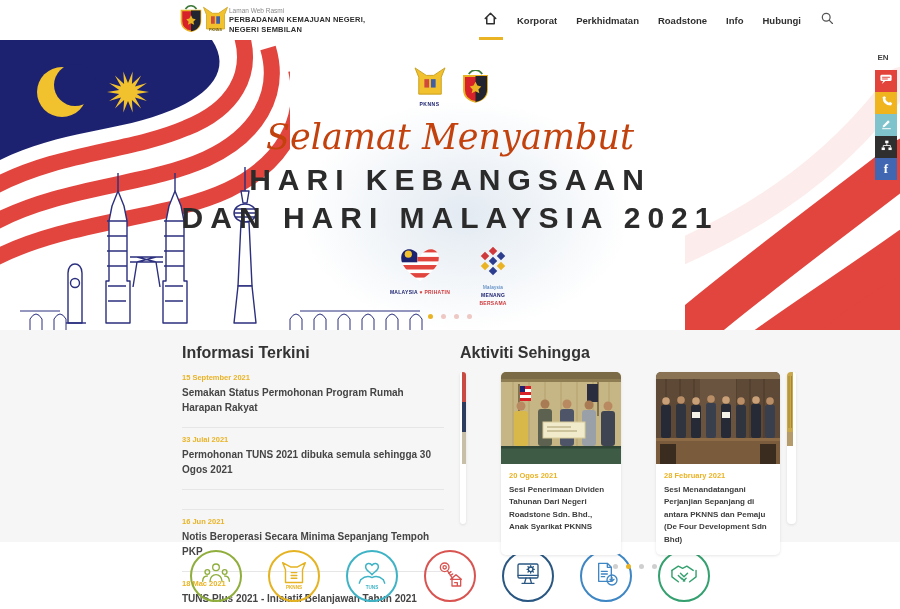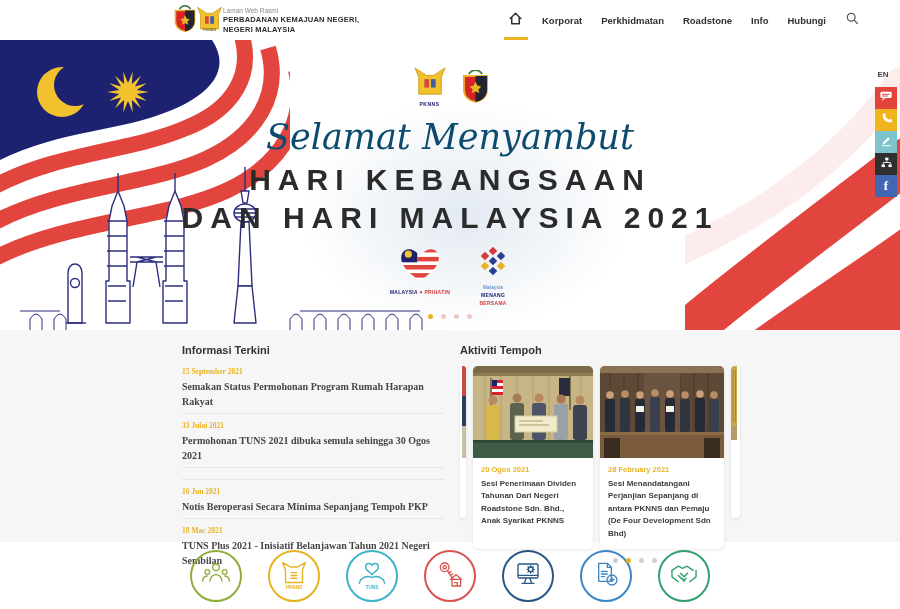--- a/index.html
+++ b/index.html
@@ -1,70 +1,70 @@
 <!DOCTYPE html>
 <html><head>
 <meta charset="utf-8">
 <style>
   * { box-sizing: border-box; margin: 0; padding: 0; }
   html,body { width:900px; height:609px; }
   body { font-family:"Liberation Sans", sans-serif; background:#fff; overflow:hidden; position:relative; }
 
   
   .site-header { position:relative; height:40px; background:#fff; }
-  .brand { position:absolute; left:174px; top:5px; display:flex; align-items:center; gap:0; }
+  .brand { position:absolute; left:180px; top:5px; display:flex; align-items:center; gap:0; }
   .brand-text { line-height:1.25; }
   .brand-tagline { font-size:6.5px; color:#8a8a8a; }
   .brand-org { font-size:7.5px; font-weight:bold; color:#2d2d2d; letter-spacing:.2px; }
-  .main-nav { position:absolute; left:508px; top:0; height:40px; display:flex; align-items:center; gap:19px; }
+  .main-nav { position:absolute; left:483px; top:0; height:40px; display:flex; align-items:center; gap:19px; }
   .nav-item { font-size:9.5px; font-weight:bold; color:#2f2f2f; cursor:pointer; }
   .nav-home { position:relative; height:40px; display:flex; align-items:center; }
   .nav-home .active-bar { position:absolute; left:-4px; bottom:0; width:24px; height:3px; background:#E9B324; }
 
   
   .hero { position:relative; height:290px; background:#fff; overflow:hidden; }
   .flag-art { position:absolute; left:0; top:0; }
   .skyline-art { position:absolute; left:0; bottom:-3px; }
   .red-art { position:absolute; right:0; top:0; }
   .watermark { position:absolute; left:300px; top:60px; width:330px; height:230px; border-radius:50%;
     background:radial-gradient(closest-side, rgba(160,185,210,.30), rgba(255,255,255,0)); }
   .hero-center { position:absolute; left:50%; top:0; transform:translateX(-50%); width:600px; text-align:center; }
   .mini-logos { margin-top:26px; display:flex; justify-content:center; align-items:flex-end; gap:16px; }
   .pknns-mini-label { font-size:5px; font-weight:bold; color:#1C2270; letter-spacing:.5px; margin-top:1px; }
-  .hero-script { margin-top:10px; font-family:"DejaVu Serif", serif; font-style:italic; font-size:35px; color:#0c4a6e; }
+  .hero-script { margin-top:10px; font-family:"DejaVu Serif", serif; font-style:italic; font-size:35px; color:#c2410c; }
   .hero-title { font-size:30px; font-weight:800; letter-spacing:7px; color:#2b2b2b; margin-top:6px; white-space:nowrap; }
   .hero-title.second { margin-top:4px; }
   .hero-logos2 { margin-top:12px; display:flex; justify-content:center; align-items:flex-start; gap:26px; }
   .logo-caption { font-size:5px; font-weight:bold; letter-spacing:.3px; margin-top:2px; }
   .cap-navy { color:#1C2270; } .cap-red { color:#D0393B; } .cap-blue { color:#2C6BB3; font-weight:normal; font-size:4.5px; }
   .hero-dots { margin-top:8px; display:flex; justify-content:center; gap:8px; }
   .dot { width:5px; height:5px; border-radius:50%; background:#eec8c3; cursor:pointer; }
   .dot.gold { background:#E9B324; }
 
   
-  .quickbar { position:absolute; right:3px; top:30px; z-index:30; text-align:center; }
+  .quickbar { position:absolute; right:3px; top:13px; z-index:30; text-align:center; }
   .lang-toggle { font-size:8px; font-weight:bold; color:#444; margin-bottom:8px; margin-right:6px; cursor:pointer; }
   .qb-btn { width:22px; height:22px; display:flex; align-items:center; justify-content:center; cursor:pointer; }
   .qb-red { background:#E2443B; } .qb-yellow { background:#F0B41F; } .qb-teal { background:#7FC3CC; }
   .qb-black { background:#2F2F2F; } .qb-blue { background:#4267B2; }
   .fb-glyph { color:#fff; font-weight:bold; font-size:13px; font-family:"Liberation Serif", serif; }
 
   
   .lower { height:212px; background:#F6F6F7; display:flex; padding:14px 0 0 182px; }
-  .section-heading { font-size:11px; font-weight:bold; color:#333; }
+  .section-heading { font-size:16px; font-weight:bold; color:#333; }
   .informasi { width:262px; margin-right:16px; }
   .news-list { margin-top:4px; }
-  .news-item { padding:7px 0 4px 0; border-bottom:1px solid #e6e6e6; cursor:pointer;font-family:Liberation Serif, serif; }
+  .news-item { padding:7px 0 12px 0; border-bottom:1px solid #e6e6e6; cursor:pointer; }
   .news-item:last-child { border-bottom:none; }
   .news-date { font-size:7.5px; font-weight:bold; color:#E9B324; margin-bottom:3px; }
   .news-title { font-size:10px; font-weight:bold; color:#454545; line-height:1.5; }
 
   .aktiviti { width:350px; position:relative; }
   .cards-row { display:flex; gap:7px; margin-top:10px; align-items:stretch; }
-  .card { background:#fff; border-radius:5px; overflow:hidden; box-shadow:0 1px 3px rgba(0,0,0,.10); cursor:pointer; }
+  .card { background:#fff; border-radius:5px; overflow:hidden; box-shadow:0 1px 3px rgba(0,0,0,.10); cursor:pointer;margin-left:28px; }
   .card-1 { width:120px; } .card-2 { width:124px; }
   .card-photo { display:block; }
   .card-body { padding:7px 8px 9px 8px; }
   .card-date { font-size:7.5px; font-weight:bold; color:#E9B324; }
   .card-title { font-size:8px; font-weight:bold; color:#3d3d3d; line-height:1.55; margin-top:4px; }
   .sliver { border-radius:4px; overflow:hidden; height:152px; background:#fff; box-shadow:0 1px 3px rgba(0,0,0,.10); cursor:pointer; }
   .sliver-left { width:6px; } .sliver-right { width:9px; }
   .akt-dots { display:flex; justify-content:center; gap:8px; margin-top:9px; }
   .akt-dots .dot { background:#cfcfcf; }
   .akt-dots .dot.gold { background:#E9B324; }
@@ -99,21 +99,21 @@
       <svg width="27" height="27" viewBox="0 0 36 36">
         <path d="M2 3 L14 11 H22 L34 3 L30 13 V32 H6 V13 Z" fill="#F2C12E" stroke="#C99F1B"></path>
         <rect x="12" y="15" width="5" height="10" fill="#D04A3E"></rect>
         <rect x="19" y="15" width="5" height="10" fill="#3E5FA8"></rect>
         <text x="18" y="35" font-size="5" text-anchor="middle" fill="#7a6210" font-weight="bold">PKNNS</text>
       </svg>
     </span>
     <span class="brand-text">
       <div class="brand-tagline">Laman Web Rasmi</div>
       <div class="brand-org">PERBADANAN KEMAJUAN NEGERI,</div>
-      <div class="brand-org">NEGERI MALAYSIA</div>
+      <div class="brand-org">NEGERI SEMBILAN</div>
     </span>
   </div>
 
   <nav class="main-nav">
     <span class="nav-home">
       <span>
         <svg width="15" height="15" viewBox="0 0 20 20" fill="none" stroke="#2f2f2f" stroke-width="2" stroke-linecap="round" stroke-linejoin="round">
           <path d="M3 10 L10 3 L17 10"></path>
             <path d="M5 9 V17 H15 V9"></path>
         </svg>
@@ -320,21 +320,21 @@
         <div class="news-title">Notis Beroperasi Secara Minima Sepanjang Tempoh PKP</div>
       </div>
       <div class="news-item">
         <div class="news-date">18 Mac 2021</div>
         <div class="news-title">TUNS Plus 2021 - Inisiatif Belanjawan Tahun 2021 Negeri Sembilan</div>
       </div>
     </div>
   </div>
 
   <div class="aktiviti">
-    <h2 class="section-heading">Aktiviti Tempoh</h2>
+    <h2 class="section-heading">Aktiviti Sehingga</h2>
     <div class="cards-row">
 
       <div class="sliver sliver-left">
         <svg width="6" height="92" viewBox="0 0 6 92">
           <rect width="6" height="92" fill="#fff"></rect>
           <rect x="2" width="4" height="30" fill="#C84A42"></rect>
           <rect x="2" y="30" width="4" height="30" fill="#2C3C5E"></rect>
           <rect x="2" y="60" width="4" height="32" fill="#C8BFA8"></rect>
         </svg>
       </div>

